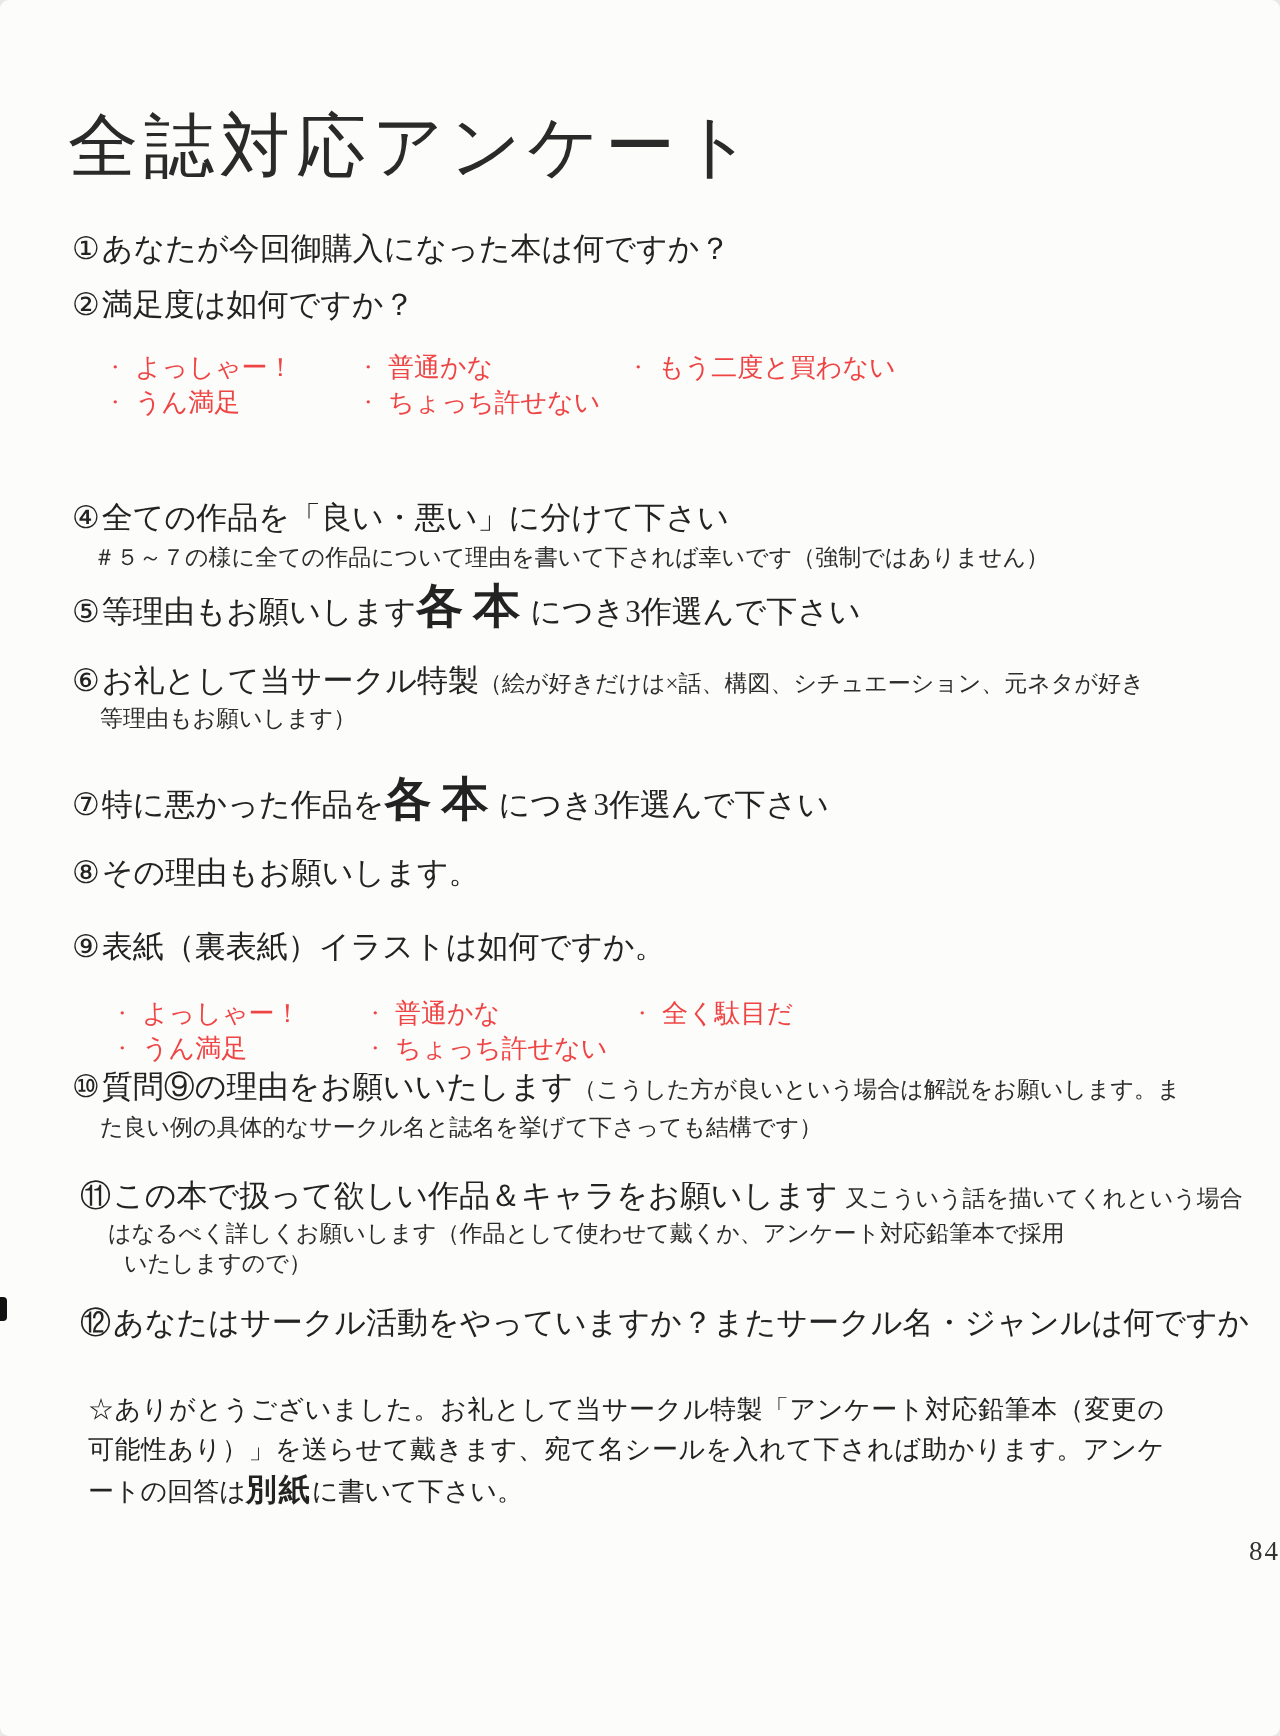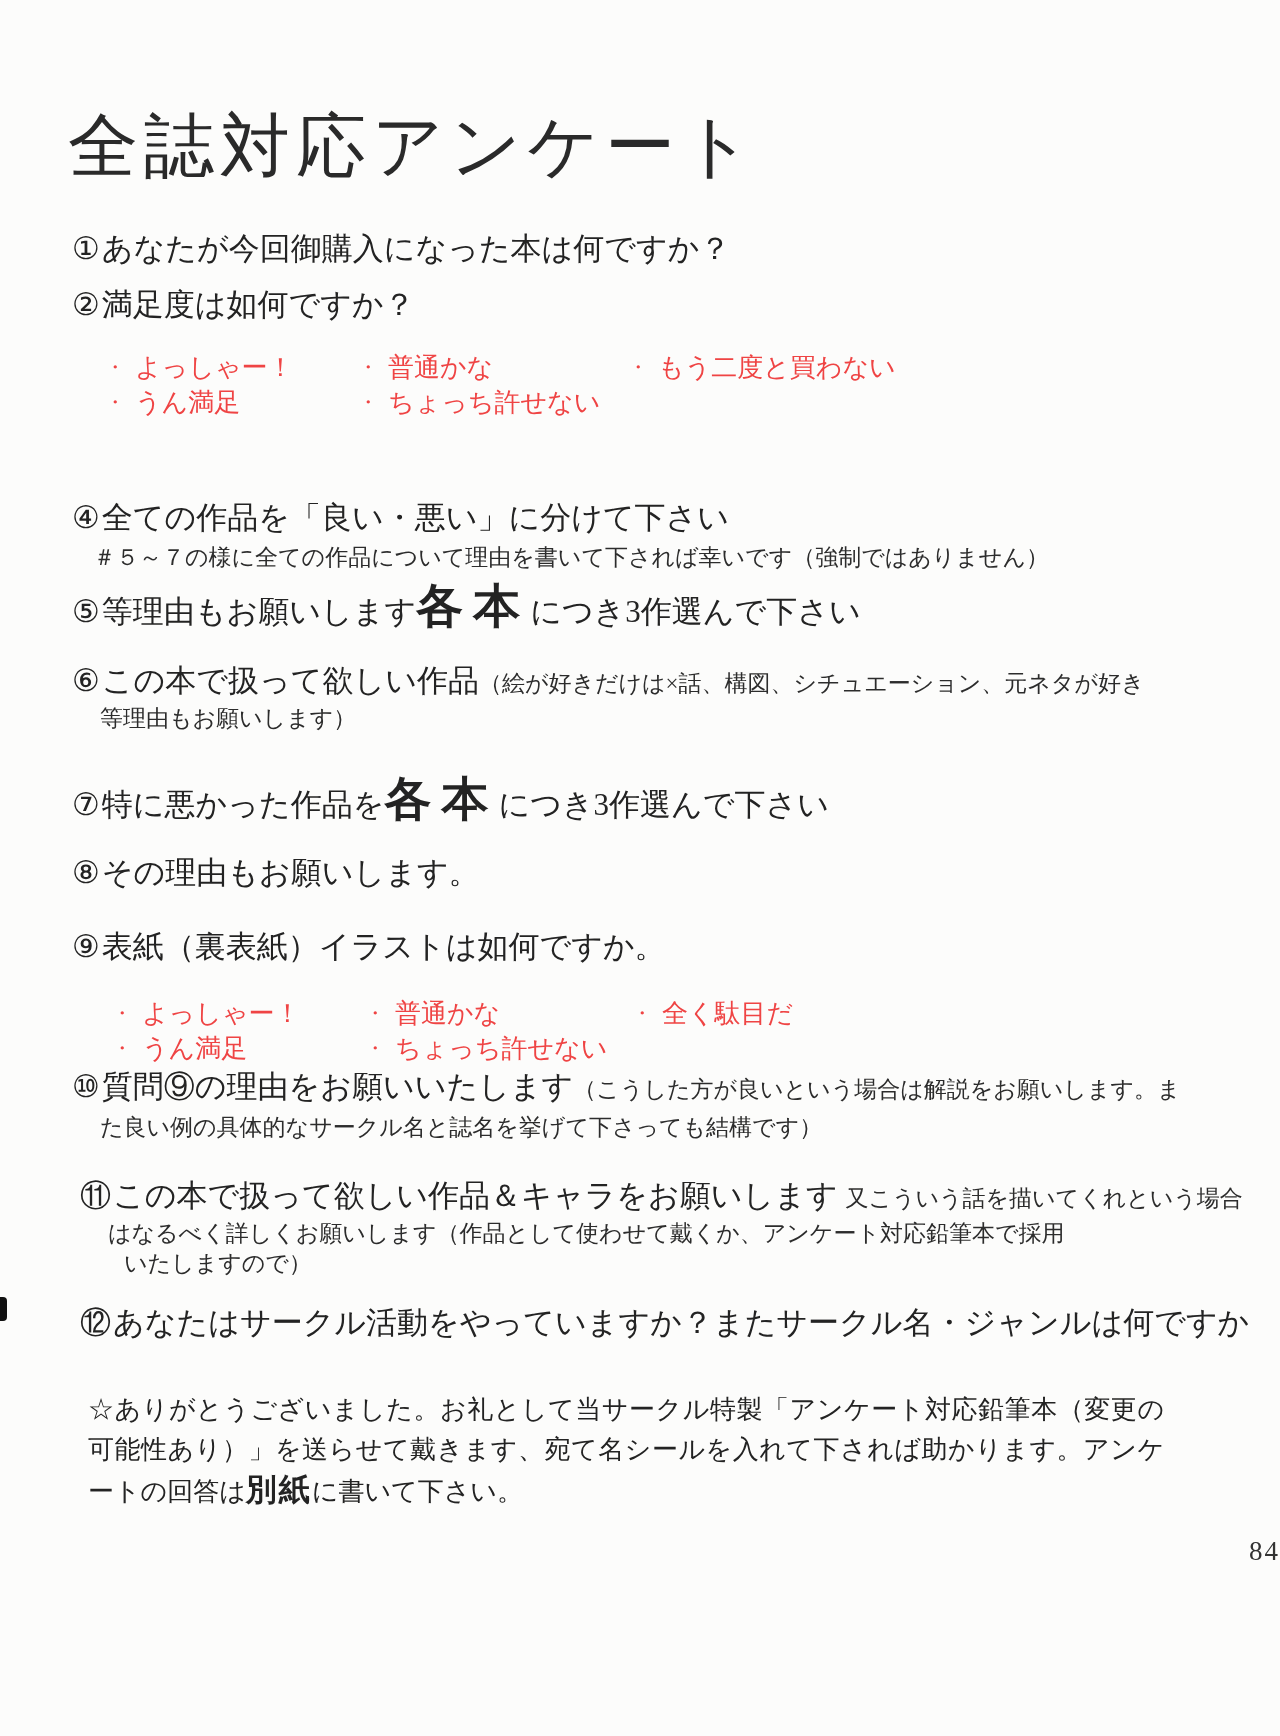--- a/index.html
+++ b/index.html
@@ -4,20 +4,21 @@
 <style>
   html,body{margin:0;padding:0;background:#e8e8e8;}
   .page{
     position:relative;
     width:1280px;height:1736px;
     margin:0 auto;
     background:#fcfcfb;
     font-family:"Liberation Serif","DejaVu Serif",serif;
     color:#242424;
     overflow:hidden;
+    border-radius:9px;
   }
   .abs{position:absolute;}
   .title{
     left:68px;top:100px;
     font-size:70px;
     letter-spacing:6px;
     color:#2a2a2a;
     white-space:nowrap;
   }
   .q{
@@ -106,21 +107,21 @@
   <div class="abs q" style="top:497px">
     <span class="qnum">④</span><span>全ての作品を「良い・悪い」に分けて下さい</span>
   </div>
   <div class="abs note" style="top:542px">＃５～７の様に全ての作品について理由を書いて下されば幸いです（強制ではありません）</div>
 
   <div class="abs q" style="top:575px">
     <span class="qnum">⑤</span><span>等理由もお願いします</span><span class="big">各本</span><span>につき3作選んで下さい</span>
   </div>
 
   <div class="abs q" style="top:660px">
-    <span class="qnum">⑥</span><span>この本で扱って欲しい作品</span><span class="small">（絵が好きだけは×話、構図、シチュエーション、元ネタが好き</span>
+    <span class="qnum">⑥</span><span>お礼として当サークル特製</span><span class="small">（絵が好きだけは×話、構図、シチュエーション、元ネタが好き</span>
   </div>
   <div class="abs note" style="left:100px;top:703px">等理由もお願いします）</div>
 
   <div class="abs q" style="top:768px">
     <span class="qnum">⑦</span><span>特に悪かった作品を</span><span class="big">各本</span><span>につき3作選んで下さい</span>
   </div>
 
   <div class="abs q" style="top:852px">
     <span class="qnum">⑧</span><span>その理由もお願いします。</span>
   </div>

